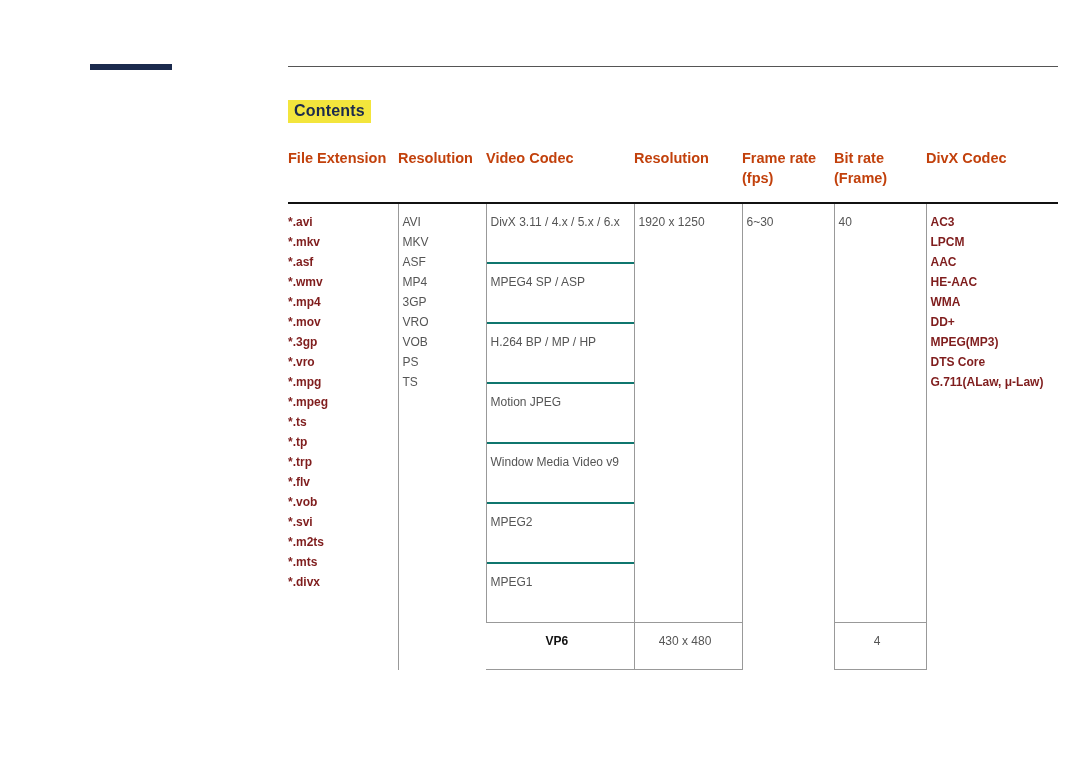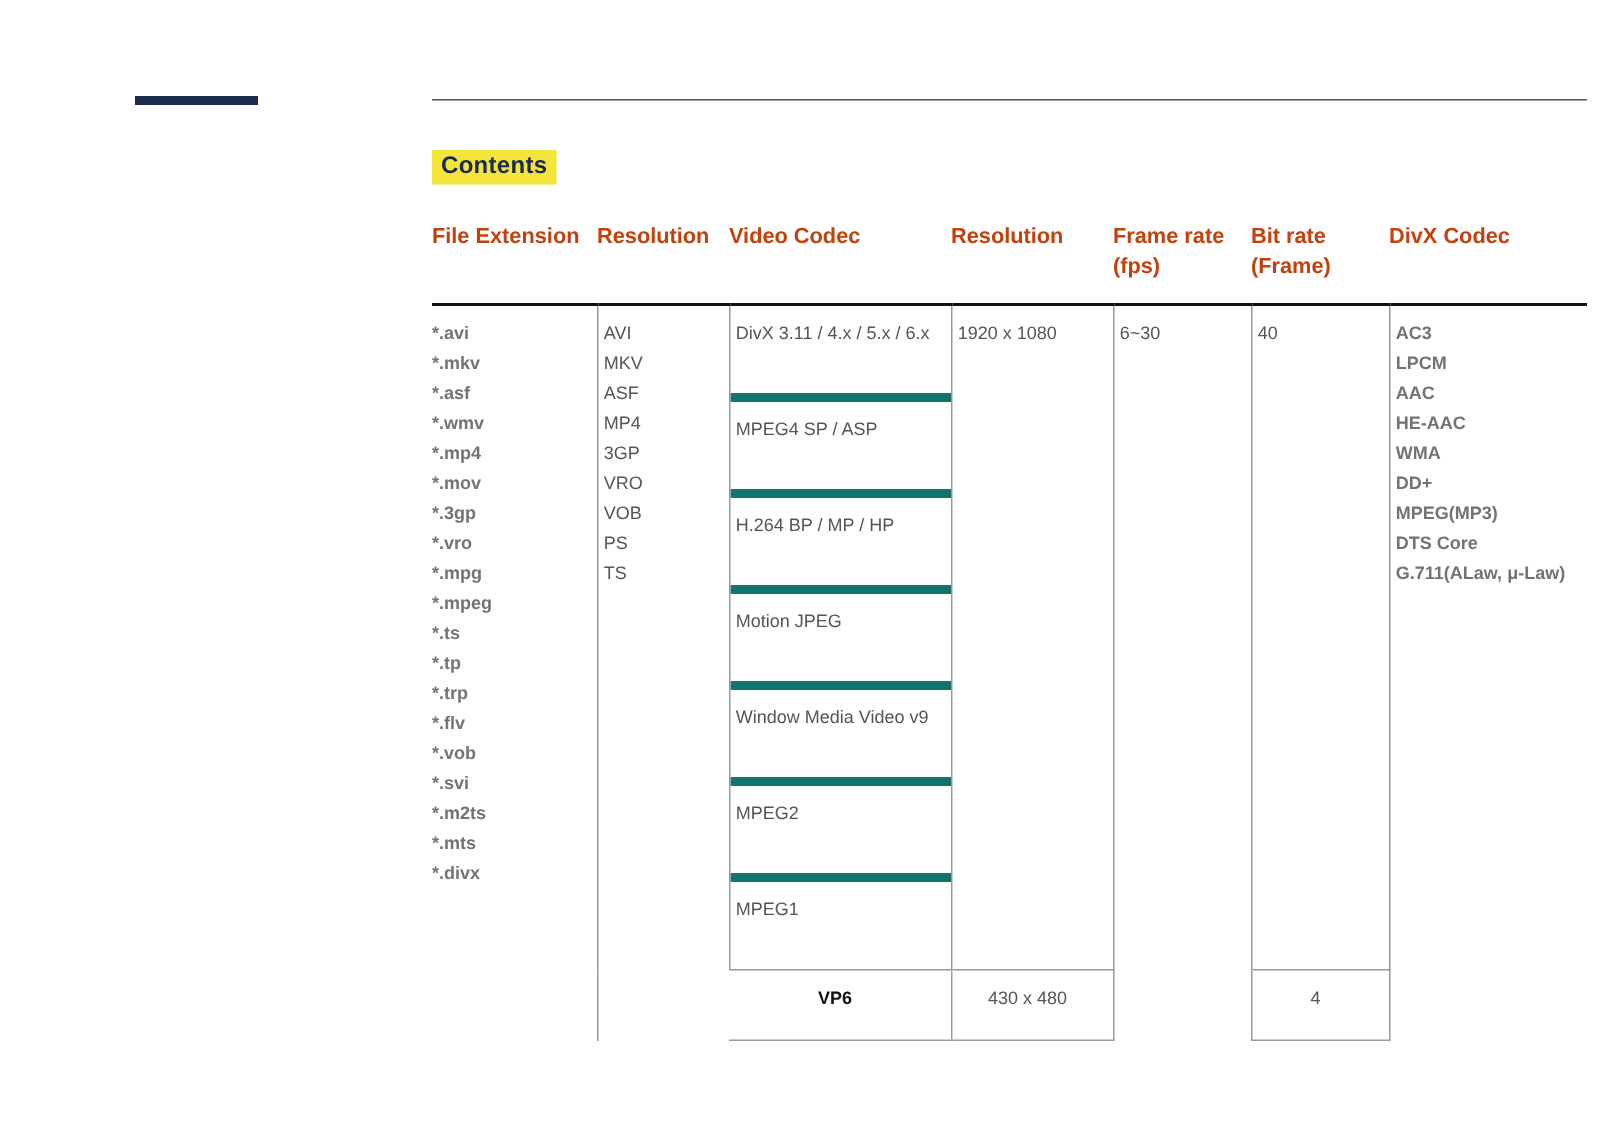--- a/index.html
+++ b/index.html
@@ -73,42 +73,42 @@
     color: #555;
     line-height: 20px;
   }
   table.specs tbody td:first-child {
     border-left: none;
     color: #111;
     font-weight: 700;
     padding-left: 0;
   }
   table.specs tbody td .bold {
-    color: #737373;
+    color: #7f1d1d;
     font-weight: 700;
   }
   table.specs tbody tr.lastrow td {
     border-bottom: 1px solid #999;
     padding-bottom: 18px;
     text-align: center;
   }
   
   col.c-ext   { width: 110px; }
   col.c-cont  { width: 88px; }
   col.c-vcod  { width: 148px; }
   col.c-res   { width: 108px; }
   col.c-fps   { width: 92px; }
   col.c-bit   { width: 92px; }
   col.c-acod  { width: auto; }
   .vcodec-cell {
     padding: 0 !important;
   }
   .vcodec-cell .vc-block {
     padding: 8px 10px 30px 4px;
-    border-bottom: 6px solid #0f766e;
+    border-bottom: 2px solid #0f766e;
   }
   .vcodec-cell .vc-block.first { padding-top:8px; }
   .vcodec-cell .vc-block.last  { border-bottom: none; }
   
   tr.vp6row td { border-top: 1px solid #999; padding-top:8px; padding-bottom:18px; }
 </style>
 </head>
 <body>
 
 <div class="page">
@@ -179,21 +179,21 @@
           <td class="vcodec-cell" id="cell-vcod">
               <div class="vc-block first">DivX 3.11 / 4.x / 5.x / 6.x</div>
               <div class="vc-block">MPEG4 SP / ASP</div>
               <div class="vc-block">H.264 BP / MP / HP</div>
               <div class="vc-block">Motion JPEG</div>
               <div class="vc-block">Window Media Video v9</div>
               <div class="vc-block">MPEG2</div>
               <div class="vc-block last">MPEG1</div>
             </td>
 
-          <td>1920 x 1080</td>
+          <td>1920 x 1250</td>
 
           <td rowspan="2">6~30</td>
 
           <td>40</td>
 
           <td rowspan="2" id="cell-acod">
               <div class="bold">AC3</div>
               <div class="bold">LPCM</div>
               <div class="bold">AAC</div>
               <div class="bold">HE-AAC</div>

